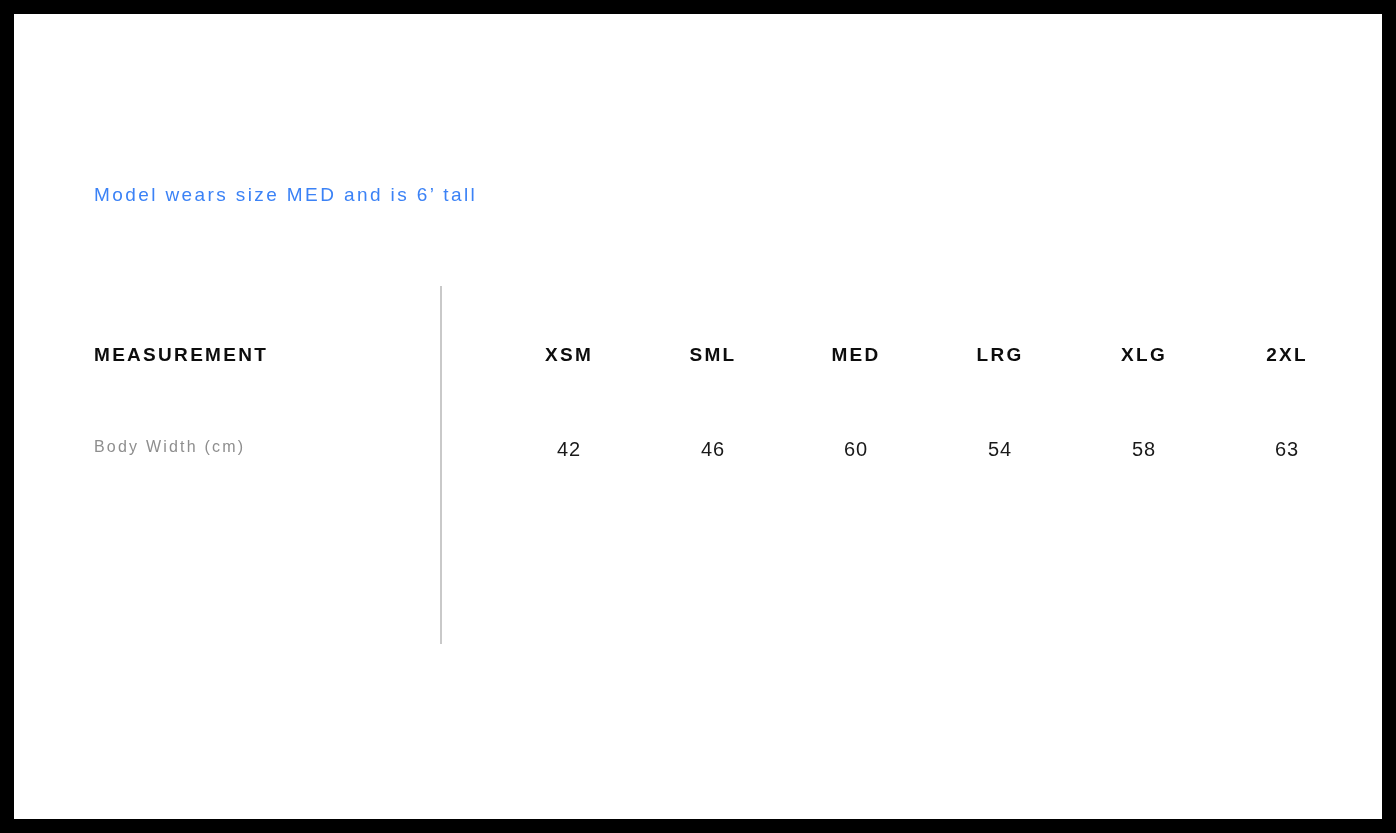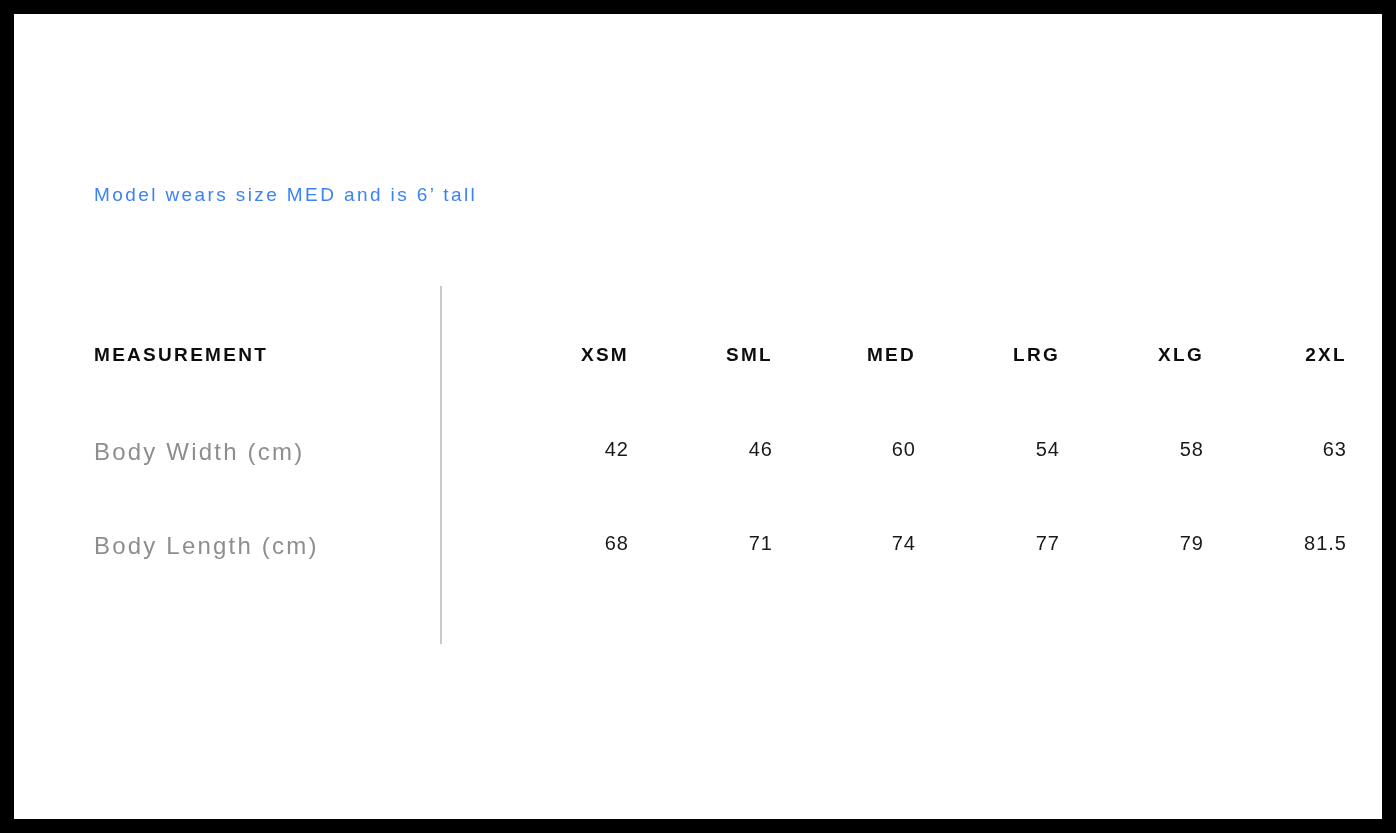--- a/index.html
+++ b/index.html
@@ -73,28 +73,28 @@
     font-size: 19px;
     letter-spacing: 2.3px;
     white-space: nowrap;
   }
   .header-row .cell-label {
     font-weight: bold;
     color: #0d0d0d;
   }
   .data-row .cell-label {
     color: #8e8e8e;
-    font-size: 24px;
+    font-size: 16px;
     letter-spacing: 2.2px;
   }
   .cell-value {
     position: absolute;
     top: 0;
     width: 120px;
-    text-align: right;
+    text-align: center;
     font-size: 20px;
     color: #1a1a1a;
     letter-spacing: 1px;
   }
   .header-row .cell-value {
     font-weight: bold;
     font-size: 19px;
     letter-spacing: 2.3px;
     color: #0d0d0d;
   }
@@ -134,27 +134,18 @@
       <div class="row data-row">
         <div class="cell-label">Body Width (cm)</div>
         <div class="cell-value" style="left:495px;">42</div>
         <div class="cell-value" style="left:639px;">46</div>
         <div class="cell-value" style="left:782px;">60</div>
         <div class="cell-value" style="left:926px;">54</div>
         <div class="cell-value" style="left:1070px;">58</div>
         <div class="cell-value" style="left:1213px;">63</div>
       </div>
 
-      <div class="row data-row">
-        <div class="cell-label">Body Length (cm)</div>
-        <div class="cell-value" style="left:495px;">68</div>
-        <div class="cell-value" style="left:639px;">71</div>
-        <div class="cell-value" style="left:782px;">74</div>
-        <div class="cell-value" style="left:926px;">77</div>
-        <div class="cell-value" style="left:1070px;">79</div>
-        <div class="cell-value" style="left:1213px;">81.5</div>
-      </div>
 
     </div>
 
 
   </div>
 </div>
 
 </body></html>

